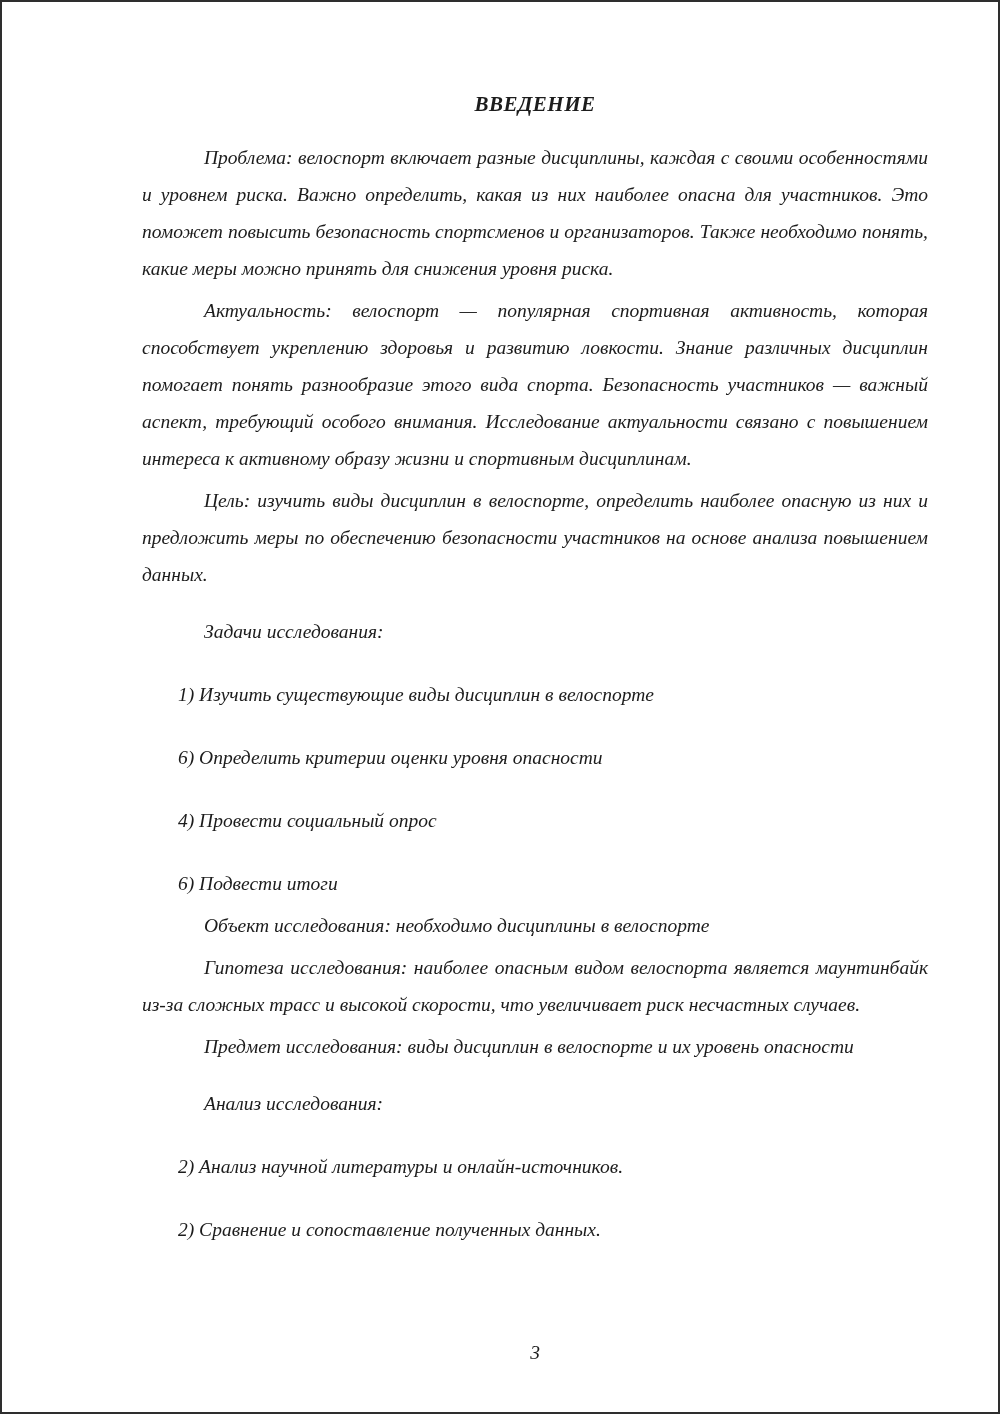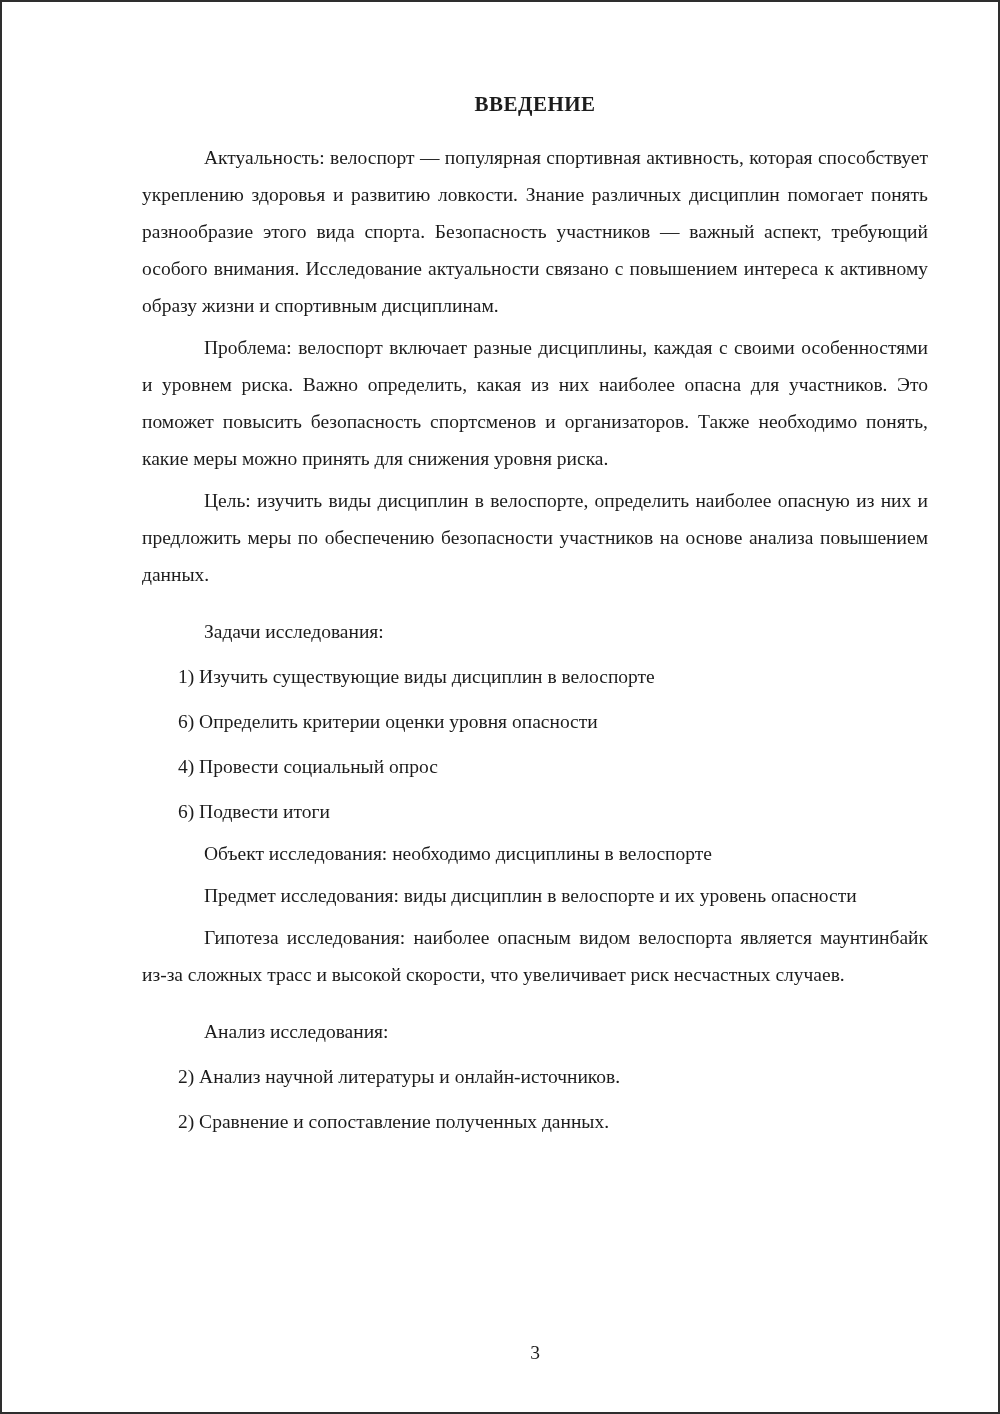--- a/index.html
+++ b/index.html
@@ -1,15 +1,15 @@
 <!DOCTYPE html>
 <html><head>
 <meta charset="utf-8">
 <style>
-  * { margin: 0; padding: 0; box-sizing: border-box; }
+  * { margin: 0; padding: 0; box-sizing: border-box; font-style: italic; }
   html, body { background: #ffffff; }
   body {
     width: 1000px;
     height: 1414px;
     font-family: "Liberation Serif", "DejaVu Serif", serif;
     color: #1c1c1c;
     position: relative;
   }
   .page {
     width: 1000px;
@@ -37,57 +37,57 @@
   .heading-line {
     font-size: 19.5px;
     line-height: 37px;
     text-indent: 62px;
     margin-top: 20px;
   }
   .list-item {
     font-size: 19.5px;
     line-height: 37px;
     padding-left: 36px;
-    margin-top: 8px;
+    margin-top: 26px;
     text-align: left;
   }
   .page-number {
     position: absolute;
     bottom: 48px;
     left: 140px;
     right: 70px;
     text-align: center;
     font-size: 19.5px;
   }
 </style>
 </head>
 <body>
 
 <div class="page">
 
   <h1 class="doc-title">ВВЕДЕНИЕ</h1>
 
+  <p class="para">Проблема: велоспорт включает разные дисциплины, каждая с своими особенностями и уровнем риска. Важно определить, какая из них наиболее опасна для участников. Это поможет повысить безопасность спортсменов и организаторов. Также необходимо понять, какие меры можно принять для снижения уровня риска.</p>
+
   <p class="para">Актуальность: велоспорт — популярная спортивная активность, которая способствует укреплению здоровья и развитию ловкости. Знание различных дисциплин помогает понять разнообразие этого вида спорта. Безопасность участников — важный аспект, требующий особого внимания. Исследование актуальности связано с повышением интереса к активному образу жизни и спортивным дисциплинам.</p>
-
-  <p class="para">Проблема: велоспорт включает разные дисциплины, каждая с своими особенностями и уровнем риска. Важно определить, какая из них наиболее опасна для участников. Это поможет повысить безопасность спортсменов и организаторов. Также необходимо понять, какие меры можно принять для снижения уровня риска.</p>
 
   <p class="para">Цель: изучить виды дисциплин в велоспорте, определить наиболее опасную из них и предложить меры по обеспечению безопасности участников на основе анализа повышением данных.</p>
 
   <p class="heading-line">Задачи исследования:</p>
 
   <p class="list-item">1) Изучить существующие виды дисциплин в велоспорте</p>
   <p class="list-item">6) Определить критерии оценки уровня опасности</p>
   <p class="list-item">4) Провести социальный опрос</p>
   <p class="list-item">6) Подвести итоги</p>
 
   <p class="para">Объект исследования: необходимо дисциплины в велоспорте</p>
 
+  <p class="para">Гипотеза исследования: наиболее опасным видом велоспорта является маунтинбайк из-за сложных трасс и высокой скорости, что увеличивает риск несчастных случаев.</p>
+
   <p class="para">Предмет исследования: виды дисциплин в велоспорте и их уровень опасности</p>
-
-  <p class="para">Гипотеза исследования: наиболее опасным видом велоспорта является маунтинбайк из-за сложных трасс и высокой скорости, что увеличивает риск несчастных случаев.</p>
 
   <p class="heading-line">Анализ исследования:</p>
 
   <p class="list-item">2) Анализ научной литературы и онлайн-источников.</p>
   <p class="list-item">2) Сравнение и сопоставление полученных данных.</p>
 
   <div class="page-number">3</div>
 
 </div>
 

